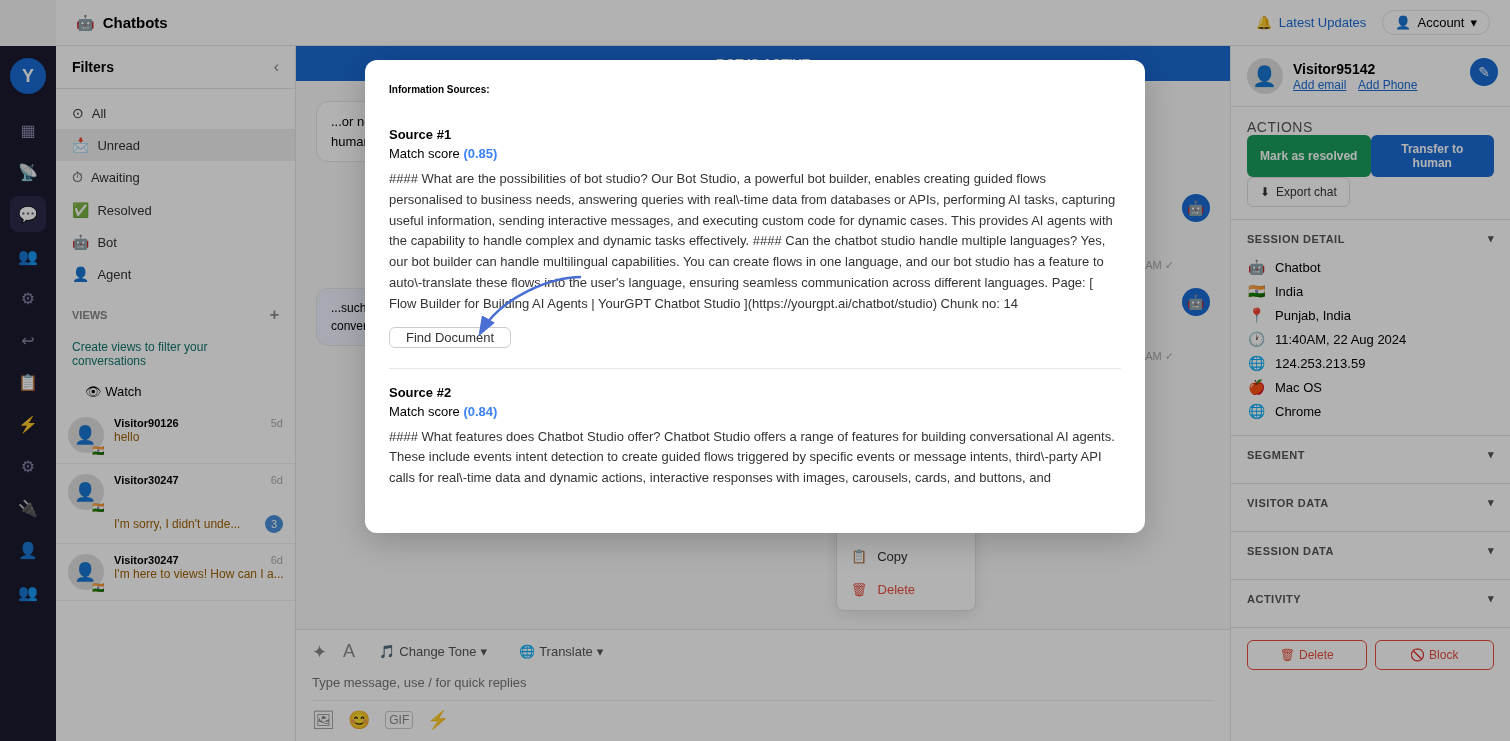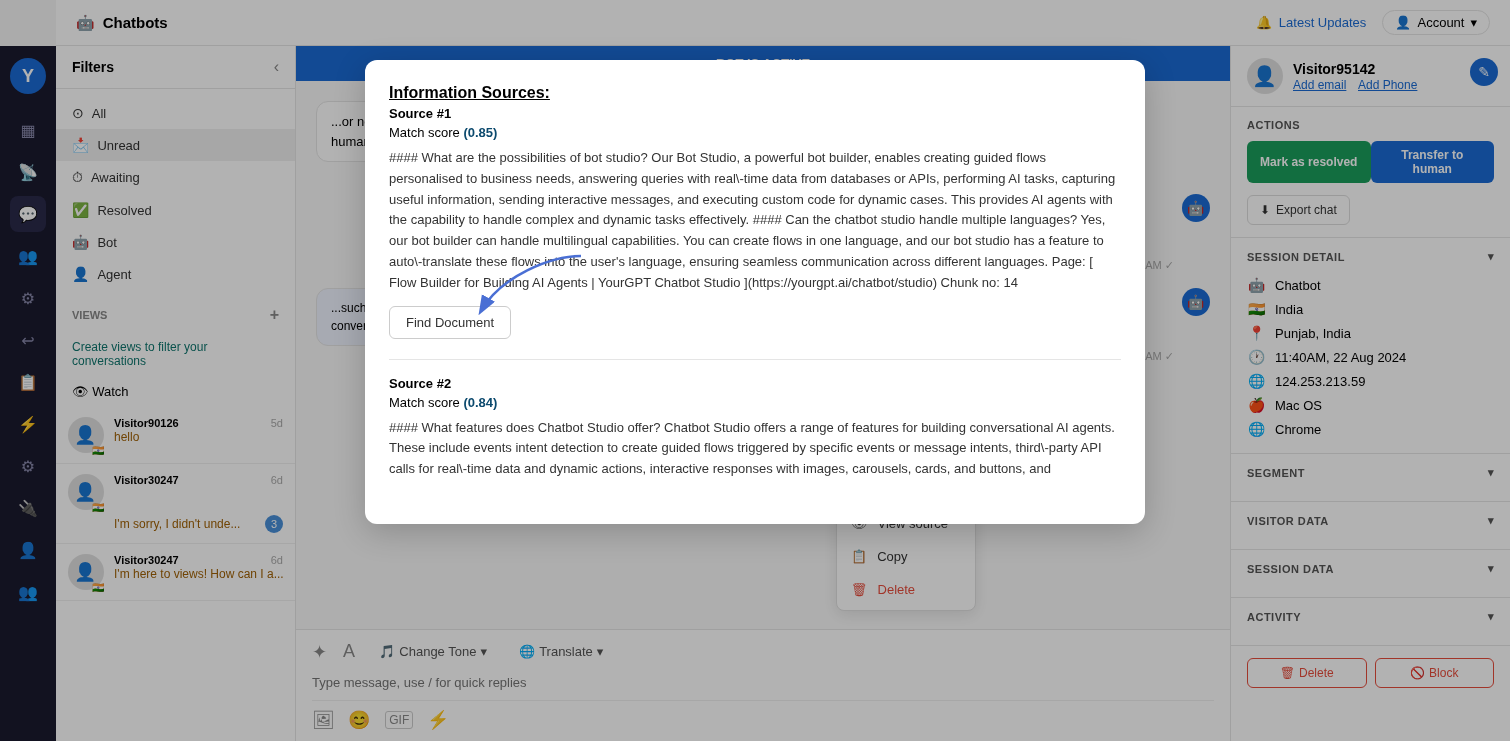--- a/index.html
+++ b/index.html
@@ -50,44 +50,44 @@
     .type-input { width: 100%; border: none; outline: none; font-size: 13px; color: #333; background: transparent; padding: 4px 0; }
     .input-icons { display: flex; gap: 14px; align-items: center; padding-top: 8px; border-top: 1px solid #f0f0f0; margin-top: 6px; color: #888; font-size: 18px; }
 
     
     .right-panel { width: 280px; background: #fff; border-left: 1px solid #e5e5e5; display: flex; flex-direction: column; overflow-y: auto; }
     .right-panel-header { padding: 12px 16px; display: flex; align-items: center; gap: 10px; border-bottom: 1px solid #e5e5e5; }
     .visitor-avatar { width: 36px; height: 36px; border-radius: 50%; background: #e0e0e0; display: flex; align-items: center; justify-content: center; font-size: 20px; }
     .visitor-name { font-weight: 600; font-size: 14px; }
     .visitor-links a { font-size: 12px; color: #1a6bd4; text-decoration: underline; margin-right: 8px; cursor: pointer; }
     .actions-section { padding: 12px 16px; border-bottom: 1px solid #e5e5e5; }
-    .actions-label { font-size: 11px; font-weight: 700; color: #555; text-transform: uppercase; margin-bottom: 10px; letter-spacing: 0.5px; }
-    .actions-row { display: flex; gap: 0; margin-bottom: 12px; }
+    .actions-label { font-size: 14px; font-weight: 400; color: #555; text-transform: uppercase; letter-spacing: 0.5px; }
+    .actions-row { display: flex; gap: 0; margin-bottom: 0; }
     .btn-green { background: #1a9e5c; color: #fff; border: none; border-radius: 6px; padding: 7px 12px; font-size: 12px; font-weight: 600; cursor: pointer; flex: 1; }
     .btn-blue { background: #1a6bd4; color: #fff; border: none; border-radius: 6px; padding: 7px 12px; font-size: 12px; font-weight: 600; cursor: pointer; flex: 1; }
     .btn-export { background: #fff; color: #333; border: 1px solid #ddd; border-radius: 6px; padding: 7px 12px; font-size: 12px; cursor: pointer; display: flex; align-items: center; gap: 6px; }
     .session-section { padding: 12px 16px; border-bottom: 1px solid #e5e5e5; }
     .section-header { display: flex; justify-content: space-between; align-items: center; font-size: 11px; font-weight: 700; color: #555; text-transform: uppercase; letter-spacing: 0.5px; margin-bottom: 10px; cursor: pointer; }
     .session-item { display: flex; align-items: center; gap: 8px; padding: 4px 0; font-size: 13px; }
     .session-icon { font-size: 14px; color: #666; width: 20px; text-align: center; }
     .bottom-actions { padding: 12px 16px; display: flex; gap: 8px; }
     .btn-delete { flex: 1; border: 1px solid #e74c3c; color: #e74c3c; background: #fff; border-radius: 6px; padding: 7px; font-size: 12px; cursor: pointer; display: flex; align-items: center; justify-content: center; gap: 4px; }
     .btn-block { flex: 1; border: 1px solid #e74c3c; color: #e74c3c; background: #fff; border-radius: 6px; padding: 7px; font-size: 12px; cursor: pointer; display: flex; align-items: center; justify-content: center; gap: 4px; }
 
     
     .modal-overlay { position: absolute; top: 0; left: 0; right: 0; bottom: 0; background: rgba(0,0,0,0.3); z-index: 100; display: flex; align-items: flex-start; justify-content: center; padding-top: 60px; }
     .modal { background: #fff; border-radius: 12px; width: 780px; max-height: 600px; overflow-y: auto; padding: 24px; box-shadow: 0 8px 32px rgba(0,0,0,0.2); position: relative; }
-    .modal-title { font-size: 16px; font-weight: 700; margin-bottom: 4px; text-decoration: underline; }
+    .modal-title { font-size: 10px; font-weight: 700; margin-bottom: 32px; }
     .source-section { margin-bottom: 20px; }
     .source-label { font-weight: 700; font-size: 13px; margin-bottom: 4px; }
     .match-score { font-size: 13px; margin-bottom: 8px; }
-    .match-score span { color: #0c4a6e; font-weight: 700; }
+    .match-score span { color: #3b82f6; font-weight: 700; }
     .source-text { font-size: 13px; line-height: 1.6; color: #333; margin-bottom: 12px; }
     .divider { border: none; border-top: 1px solid #e5e5e5; margin: 16px 0; }
-    .find-doc-btn { border: 1px solid #ccc; background: #fff; border-radius: 6px; padding: 8px 16px; font-size: 13px; cursor: pointer; color: #333; }
+    .find-doc-btn { border: 1px solid #ccc; background: #fff; border-radius: 6px; padding: 2px 16px; font-size: 13px; cursor: pointer; color: #333; }
 
     
     .context-menu { position: absolute; background: #fff; border: 1px solid #e0e0e0; border-radius: 8px; box-shadow: 0 4px 16px rgba(0,0,0,0.1); z-index: 50; padding: 4px 0; min-width: 140px; bottom: 130px; left: 540px; }
     .context-item { display: flex; align-items: center; gap: 10px; padding: 9px 14px; cursor: pointer; font-size: 13px; color: #333; }
     .context-item.danger { color: #e74c3c; }
 
     
     .edit-icon { position: absolute; right: 12px; top: 12px; width: 28px; height: 28px; border-radius: 50%; background: #1a6bd4; color: #fff; display: flex; align-items: center; justify-content: center; font-size: 14px; cursor: pointer; }
 
     .logo-circle { width: 36px; height: 36px; background: #1a6bd4; border-radius: 50%; display: flex; align-items: center; justify-content: center; color: #fff; font-size: 18px; font-weight: 700; }
@@ -162,21 +162,21 @@
       <div class="filter-item">
         <span class="filter-icon">👤</span>
         <span>Agent</span>
       </div>
     </div>
     <div class="sidebar-section">
       <span>Views</span>
       <span style="cursor:pointer; font-size:16px;">+</span>
     </div>
     <div style="padding: 8px 16px; font-size: 12px; color: #0f766e;">Create views to filter your conversations</div>
-    <div style="padding: 8px 16px;">
+    <div style="padding: 8px 29px;">
       <span>👁</span>
       <span>Watch</span>
     </div>
     <div class="conversation-list">
 
       <div class="conv-item">
         <div class="conv-avatar">
           👤
           <span class="flag-badge">🇮🇳</span>
         </div>

